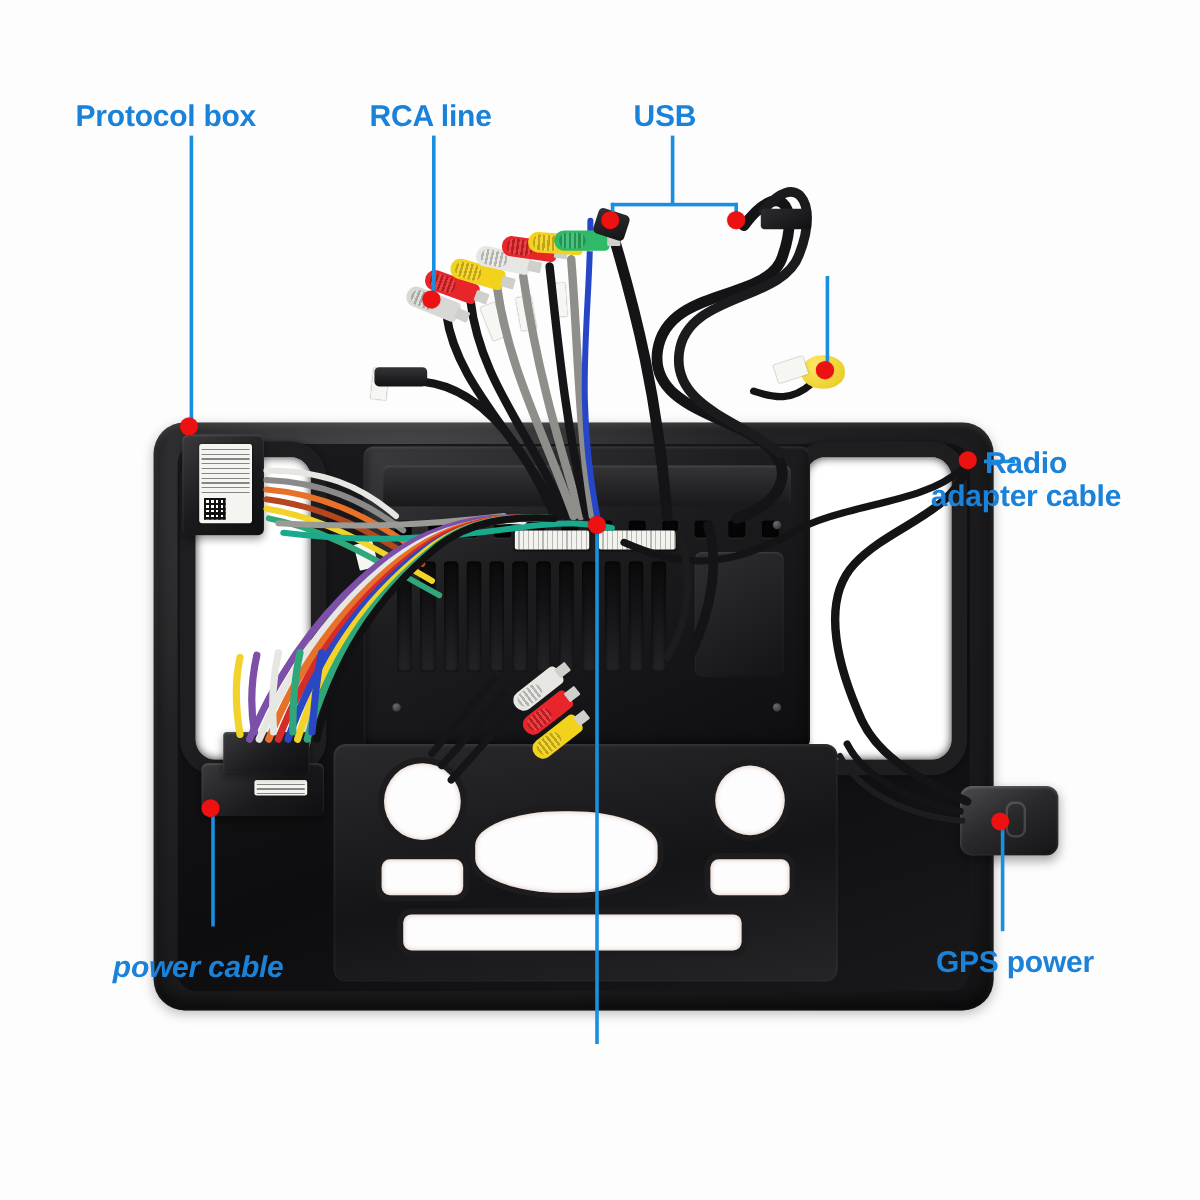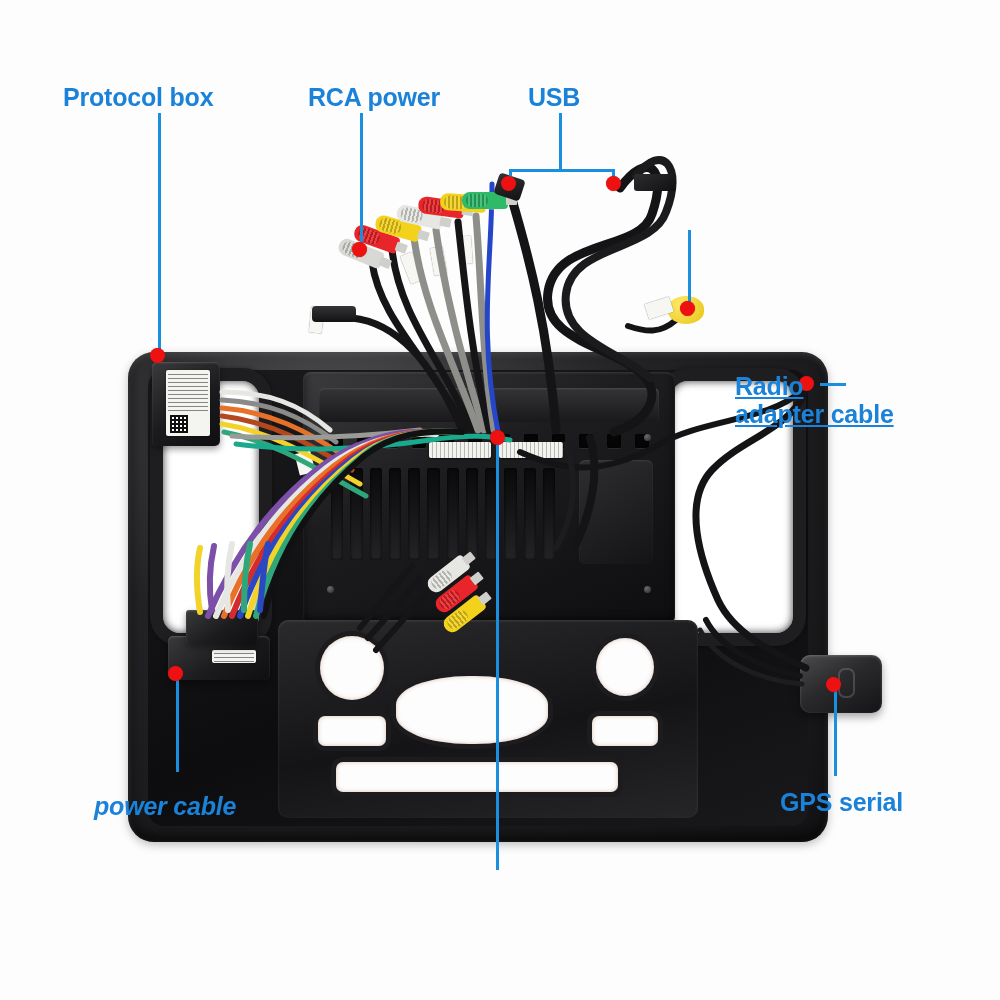--- a/index.html
+++ b/index.html
@@ -20,21 +20,21 @@
   .label {
     position: absolute;
     color: #1a82d8;
     font-weight: bold;
     font-size: 25px;
     line-height: 1.12;
     white-space: pre;
     letter-spacing: -0.2px;
   }
   .label.center { text-align: center; }
-  .label.right  { text-align: left; text-decoration: underline; }
+  .label.right  { text-align: center; }
 
   
   .leader {
     position: absolute;
     background: #1a8fe0;
   }
   .dot {
     position: absolute;
     width: 15px;
     height: 15px;
@@ -425,42 +425,42 @@
 
   <div style="position:absolute; left:496px; top:176px; width:27px; height:22px; border-radius:4px; background:linear-gradient(150deg,#343437,#121214); transform:rotate(18deg);"></div>
   <div style="position:absolute; left:634px; top:174px; width:42px; height:17px; border-radius:3px; background:linear-gradient(150deg,#2d2d30,#101012);"></div>
 
   <div class="leader" style="left:158px; top:113px; width:3px; height:243px;"></div>
   <div class="dot" style="left:150px; top:348px;"></div>
   <div class="label" style="left:63px;  top:83px;">Protocol box</div>
 
   <div class="leader" style="left:360px; top:113px; width:3px; height:137px;"></div>
   <div class="dot" style="left:352px; top:242px;"></div>
-  <div class="label" style="left:308px; top:83px;">RCA power</div>
+  <div class="label" style="left:308px; top:83px;">RCA line</div>
 
   <div class="leader" style="left:559px; top:113px; width:3px; height:58px;"></div>
   <div class="leader" style="left:509px; top:169px; width:106px; height:3px;"></div>
   <div class="leader" style="left:509px; top:169px; width:3px; height:20px;"></div>
   <div class="leader" style="left:612px; top:169px; width:3px; height:16px;"></div>
   <div class="dot" style="left:501px; top:176px;"></div>
   <div class="dot" style="left:606px; top:176px;"></div>
   <div class="label" style="left:528px; top:83px;">USB</div>
 
   <div class="leader" style="left:688px; top:230px; width:3px; height:78px;"></div>
   <div class="dot" style="left:680px; top:301px;"></div>
   <div class="label" style="left:671px; top:200px;"></div>
 
   <div class="leader" style="left:820px; top:383px; width:26px; height:3px;"></div>
   <div class="dot" style="left:799px; top:376px;"></div>
   <div class="label right" style="left:735px; top:372px; width:240px;">Radio
 adapter cable</div>
 
   <div class="leader" style="left:834px; top:690px; width:3px; height:86px;"></div>
   <div class="dot" style="left:826px; top:677px;"></div>
-  <div class="label" style="left:780px; top:788px;">GPS serial</div>
+  <div class="label" style="left:780px; top:788px;">GPS power</div>
 
   <div class="leader" style="left:176px; top:680px; width:3px; height:92px;"></div>
   <div class="dot" style="left:168px; top:666px;"></div>
   <div class="label" style="left:94px;  top:792px;font-style:italic;">power cable</div>
 
   <div class="leader" style="left:496px; top:444px; width:3px; height:426px;"></div>
   <div class="dot" style="left:490px; top:430px;"></div>
 
 </div>
 

